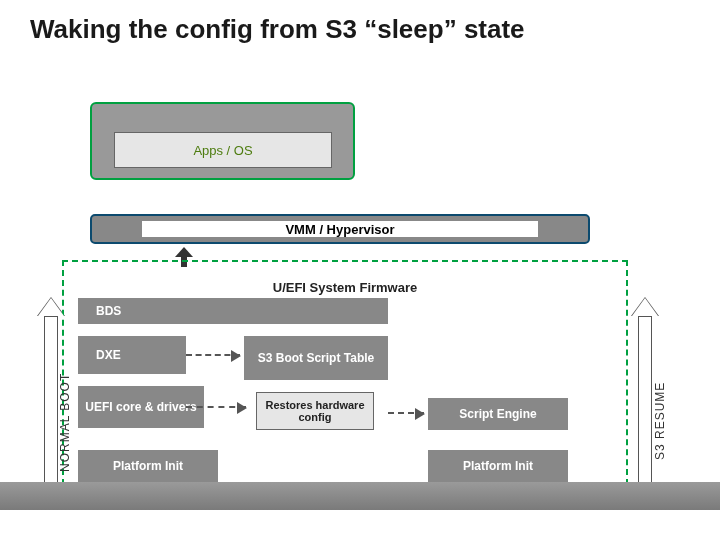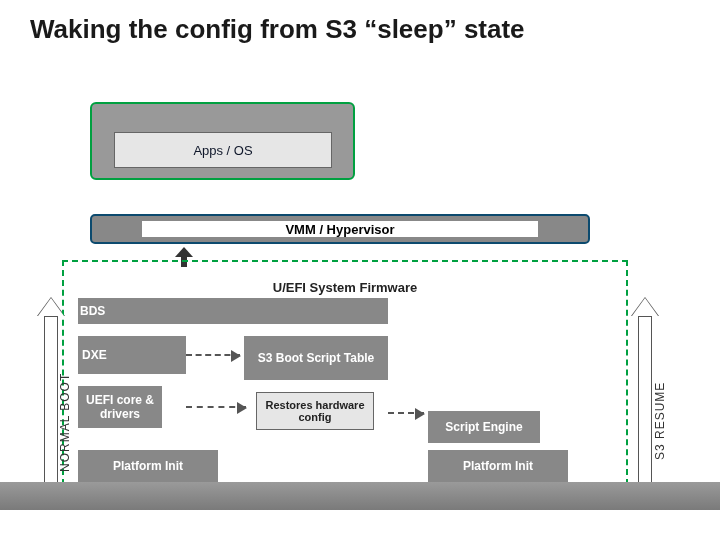--- a/index.html
+++ b/index.html
@@ -33,21 +33,21 @@
   .vm-label {
     position: absolute; left: 0; right: 0; top: 4px;
     text-align: center; color: #fff; font-weight: bold; font-size: 13px;
   }
   .apps-box {
     position: absolute;
     left: 22px; top: 28px; width: 218px; height: 36px;
     background: #e6e6e6;
     border: 1px solid #666;
     display: flex; align-items: center; justify-content: center;
-    font-size: 13px; color: #0f172a;
+    font-size: 13px; color: #4d7c0f;
   }
   
   .vmm-box {
     position: absolute;
     left: 90px; top: 214px; width: 500px; height: 30px;
     background: #888;
     border: 2px solid #0c4a6e;
     border-radius: 5px;
   }
   .vmm-inner {
@@ -114,32 +114,32 @@
   
   .box {
     position: absolute;
     background: #888;
     display: flex; align-items: center; justify-content: center;
     text-align: center;
   }
   .box .inner {
     color: #fff; font-weight: bold; font-size: 12px; line-height: 1.2;
   }
-  .bds { left: 78px; top: 298px; width: 310px; height: 26px; justify-content: flex-start; padding-left: 2px; }
-  .dxe { left: 78px; top: 336px; width: 108px; height: 38px; justify-content: flex-start; padding-left: 4px;}
-  .uefi { left: 78px; top: 386px; width: 84px; height: 42px; }
+  .bds { left: 78px; top: 298px; width: 310px; height: 26px; justify-content: flex-start; padding-left: 18px; }
+  .dxe { left: 78px; top: 336px; width: 108px; height: 38px; justify-content: flex-start; padding-left: 18px;}
+  .uefi { left: 78px; top: 386px; width: 126px; height: 42px; text-align: right; }
   .pinit1 { left: 78px; top: 450px; width: 140px; height: 32px; }
   .s3table { left: 244px; top: 336px; width: 144px; height: 44px; }
   .restores {
     position: absolute; left: 256px; top: 392px; width: 118px; height: 38px;
     background: #e6e6e6; border: 1px solid #666;
     display: flex; align-items: center; justify-content: center;
     text-align: center; font-size: 11px; font-weight: bold; color: #222;
   }
-  .sengine { left: 428px; top: 398px; width: 112px; height: 32px; margin-top: 13px; }
+  .sengine { left: 428px; top: 398px; width: 140px; height: 32px; }
   .pinit2 { left: 428px; top: 450px; width: 140px; height: 32px; }
   
   .darrow {
     position: absolute; height: 0;
     border-top: 2px dashed #555;
   }
   .darrow::after {
     content:""; position:absolute; right:-1px; top:-6px;
     border-left: 10px solid #555;
     border-top: 6px solid transparent;

